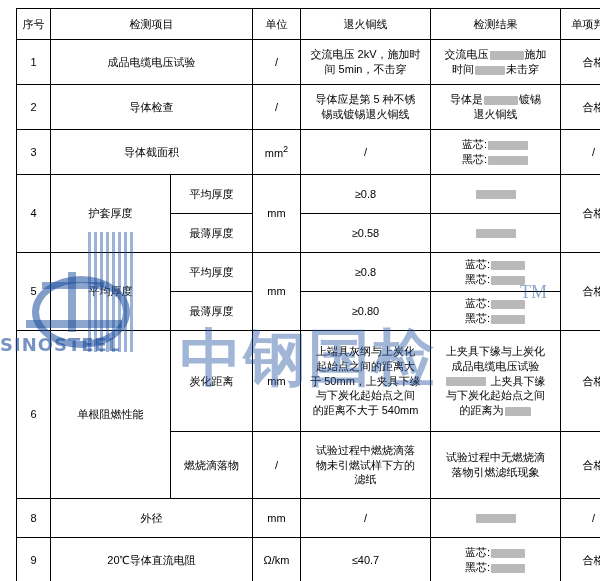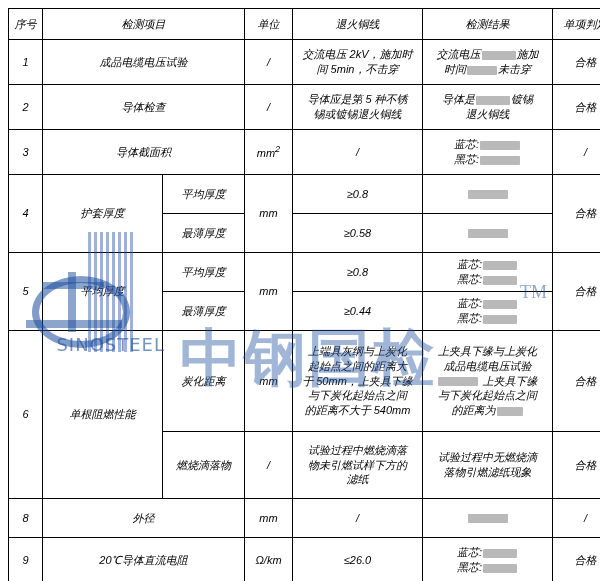--- a/index.html
+++ b/index.html
@@ -9,25 +9,24 @@
   }
   body {
     width: 600px;
     height: 581px;
     font-family: "Liberation Sans", sans-serif;
     position: relative;
     overflow: hidden;
   }
   #sheet {
     position: absolute;
-    left: 8px;
+    left: 16px;
     top: 8px;
     width: 584px;
     height: 565px;
-    font-style: italic;
   }
   table.report {
     border-collapse: collapse;
     width: 584px;
     table-layout: fixed;
     background: #fff;
   }
   table.report td, table.report th {
     border: 1px solid #000;
     font-size: 11px;
@@ -118,23 +117,23 @@
     background: rgba(25, 75, 155, 0.5);
   }
   #wm-logo .b1 { left: 34px; top: 10px; width: 62px; height: 7px; }
   #wm-logo .b2 { left: 18px; top: 48px; width: 96px; height: 8px; }
   #wm-logo .b3 { left: 60px; top: 0px; width: 8px; height: 60px; }
   #wm-name {
     position: absolute;
     left: 0;
     top: 66px;
     width: 165px;
-    text-align: right;
+    text-align: left;
     font-size: 18px;
-    font-weight: normal;
+    font-weight: bold;
     color: rgba(25, 75, 155, 0.6);
     font-family: "DejaVu Sans", sans-serif;
     letter-spacing: 1px;
   }
   
   #stripes {
     position: absolute;
     left: 88px;
     top: 232px;
     width: 48px;
@@ -236,21 +235,21 @@
         <td>≥0.8</td>
         <td>
           <span class="lbl-line">蓝芯:<span class="blk w34"></span></span>
           <span class="lbl-line">黑芯:<span class="blk w34"></span></span>
         </td>
         <td rowspan="2">合格</td>
       </tr>
 
       <tr class="row-h-34">
         <td>最薄厚度</td>
-        <td>≥0.44</td>
+        <td>≥0.80</td>
         <td>
           <span class="lbl-line">蓝芯:<span class="blk w34"></span></span>
           <span class="lbl-line">黑芯:<span class="blk w34"></span></span>
         </td>
       </tr>
 
       <tr>
         <td rowspan="2">6</td>
         <td rowspan="2">单根阻燃性能</td>
         <td style="height:96px">炭化距离</td>
@@ -281,21 +280,21 @@
         <td>mm</td>
         <td>/</td>
         <td><span class="blk w40"></span></td>
         <td>/</td>
       </tr>
 
       <tr class="row-h-40">
         <td>9</td>
         <td colspan="2">20℃导体直流电阻</td>
         <td>Ω/km</td>
-        <td>≤26.0</td>
+        <td>≤40.7</td>
         <td>
           <span class="lbl-line">蓝芯:<span class="blk w34"></span></span>
           <span class="lbl-line">黑芯:<span class="blk w34"></span></span>
         </td>
         <td>合格</td>
       </tr>
 
     </tbody>
   </table>
 </div>

